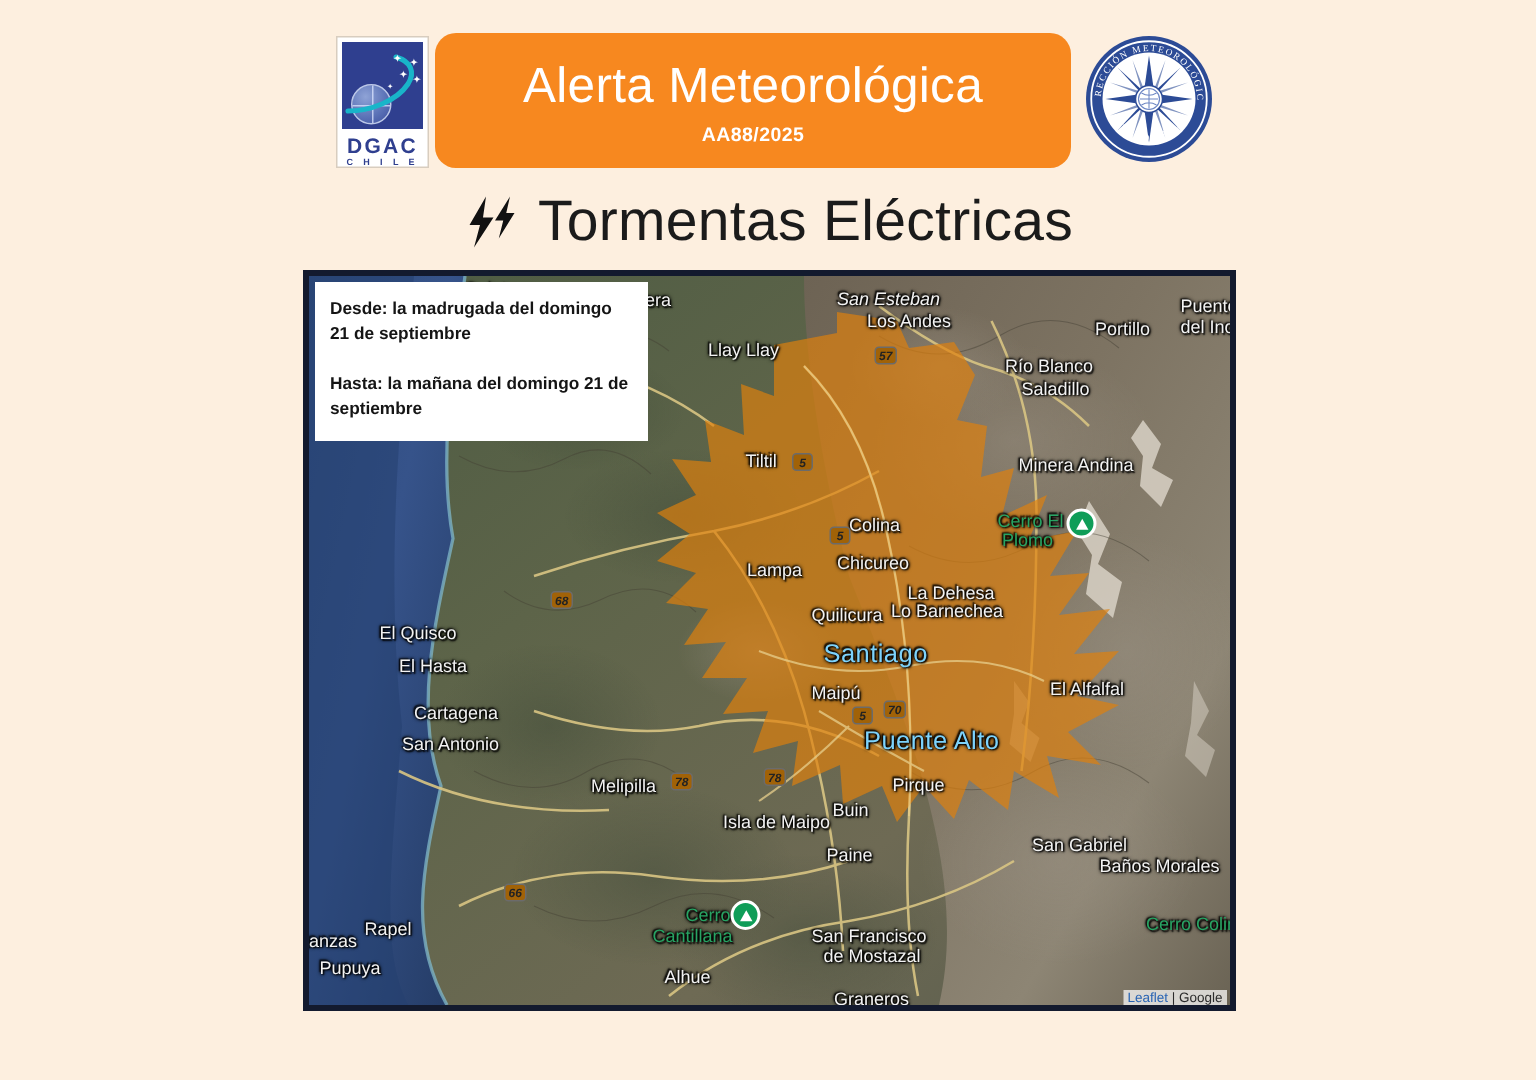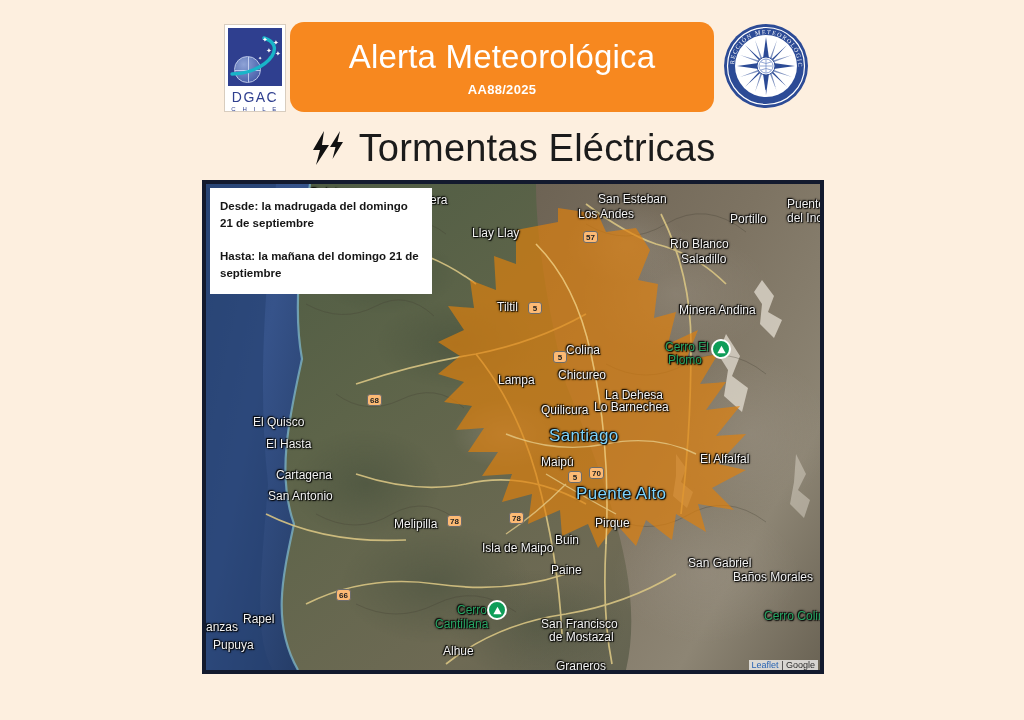--- a/index.html
+++ b/index.html
@@ -71,21 +71,21 @@
   }
   .dgac-star {
     position: absolute;
     color: #ffffff;
     font-size: 7px;
     line-height: 7px;
   }
   .dgac-text {
     text-align: center;
     color: #2f3f8f;
-    font-weight: normal;
+    font-weight: bold;
   }
   .dgac-name {
     font-size: 14px;
     letter-spacing: 1.5px;
     margin-top: 3px;
   }
   .dgac-country {
     font-size: 6px;
     letter-spacing: 2.6px;
     margin-top: 1px;
@@ -180,29 +180,30 @@
   .map-label.big  { font-size: 17px; color: #7dd3fc; letter-spacing: .3px;}
   .map-label.mid  { font-size: 12px; }
   .map-label.park { color: #27a463; }
 
   
   .shield {
     position: absolute;
     min-width: 14px;
     height: 12px;
     padding: 0 2px;
-    background: #fdba74;
+    background: #a16207;
     border: 1px solid #6b6b6b;
     border-radius: 3px;
     color: #222222;
     font-size: 8px;
     font-weight: bold;
     line-height: 12px;
     text-align: center;
     box-sizing: border-box;
+    font-style: italic;
   }
 
   
   .park-pin {
     position: absolute;
     width: 20px; height: 20px;
     border-radius: 50%;
     background: #0f9d58;
     border: 2px solid #ffffff;
     box-sizing: border-box;
@@ -416,21 +417,21 @@
         <path d="M330 60 q40 40 55 110 q20 90 15 190"></path>
         <path d="M300 250 q50 20 100 10 q50 -10 90 10"></path>
         <path d="M340 290 q40 24 70 40"></path>
         <path d="M360 300 q-30 30 -60 50"></path>
       </g>
     </svg>
   </div>
 
   <div id="map-labels">
       <div class="map-label mid" style="left: 266px; top: 42px;">Llay Llay</div>
-      <div class="map-label mid" style="left: 392px; top: 8px;">San Esteban</div>
+      <div class="map-label mid" style="left: 352px; top: 8px; font-style: italic;">San Esteban</div>
       <div class="map-label mid" style="left: 372px; top: 23px;">Los Andes</div>
       <div class="map-label mid" style="left: 524px; top: 28px;">Portillo</div>
       <div class="map-label mid" style="left: 581px; top: 13px;">Puente</div>
       <div class="map-label mid" style="left: 581px; top: 27px;">del Inc</div>
       <div class="map-label mid" style="left: 464px; top: 53px;">Río Blanco</div>
       <div class="map-label mid" style="left: 475px; top: 68px;">Saladillo</div>
       <div class="map-label mid" style="left: 473px; top: 119px;">Minera Andina</div>
       <div class="map-label mid" style="left: 291px; top: 116px;">Tiltil</div>
       <div class="map-label mid" style="left: 360px; top: 159px;">Colina</div>
       <div class="map-label mid" style="left: 352px; top: 184px;">Chicureo</div>

